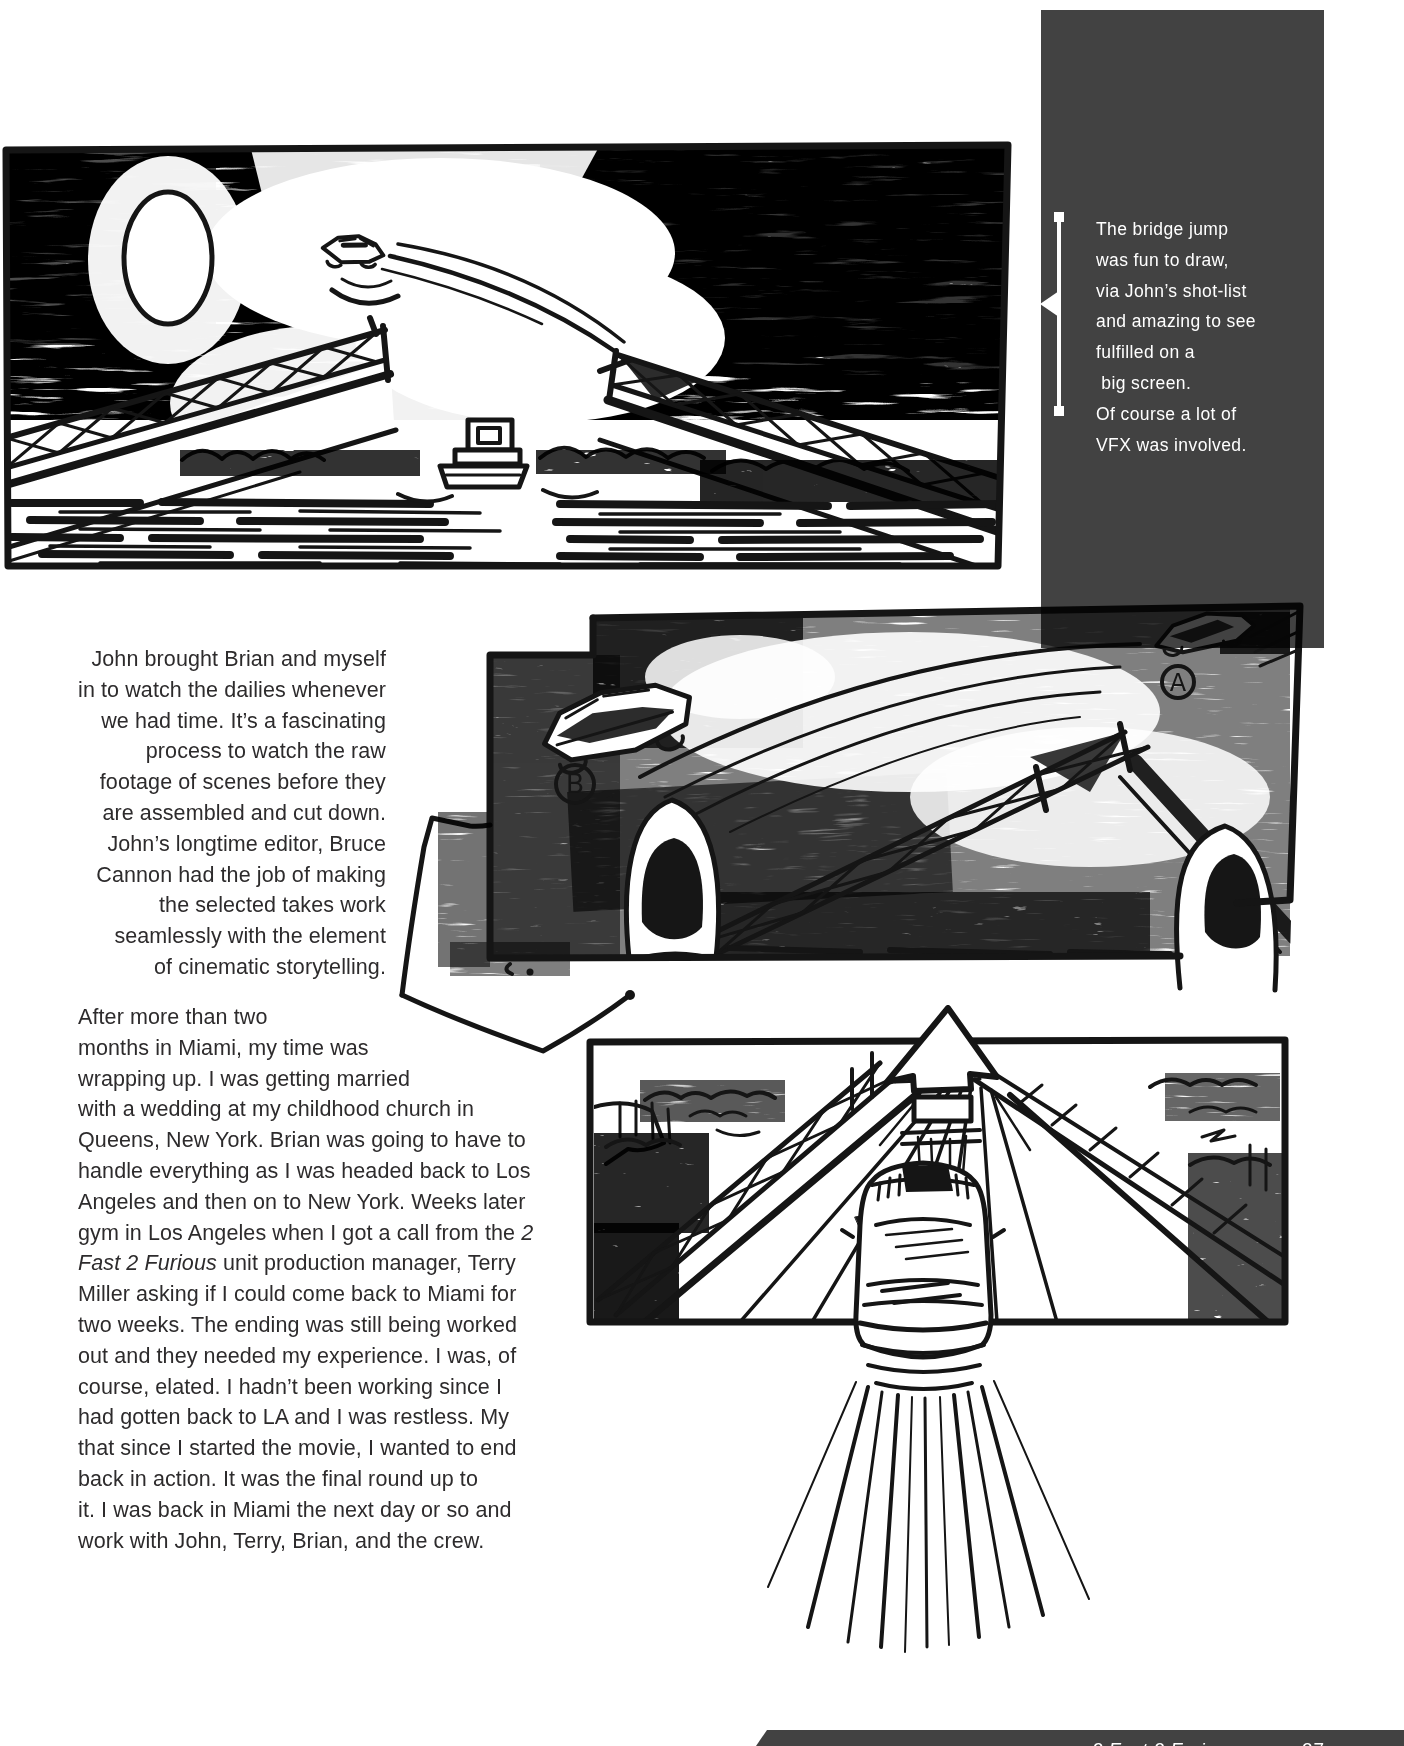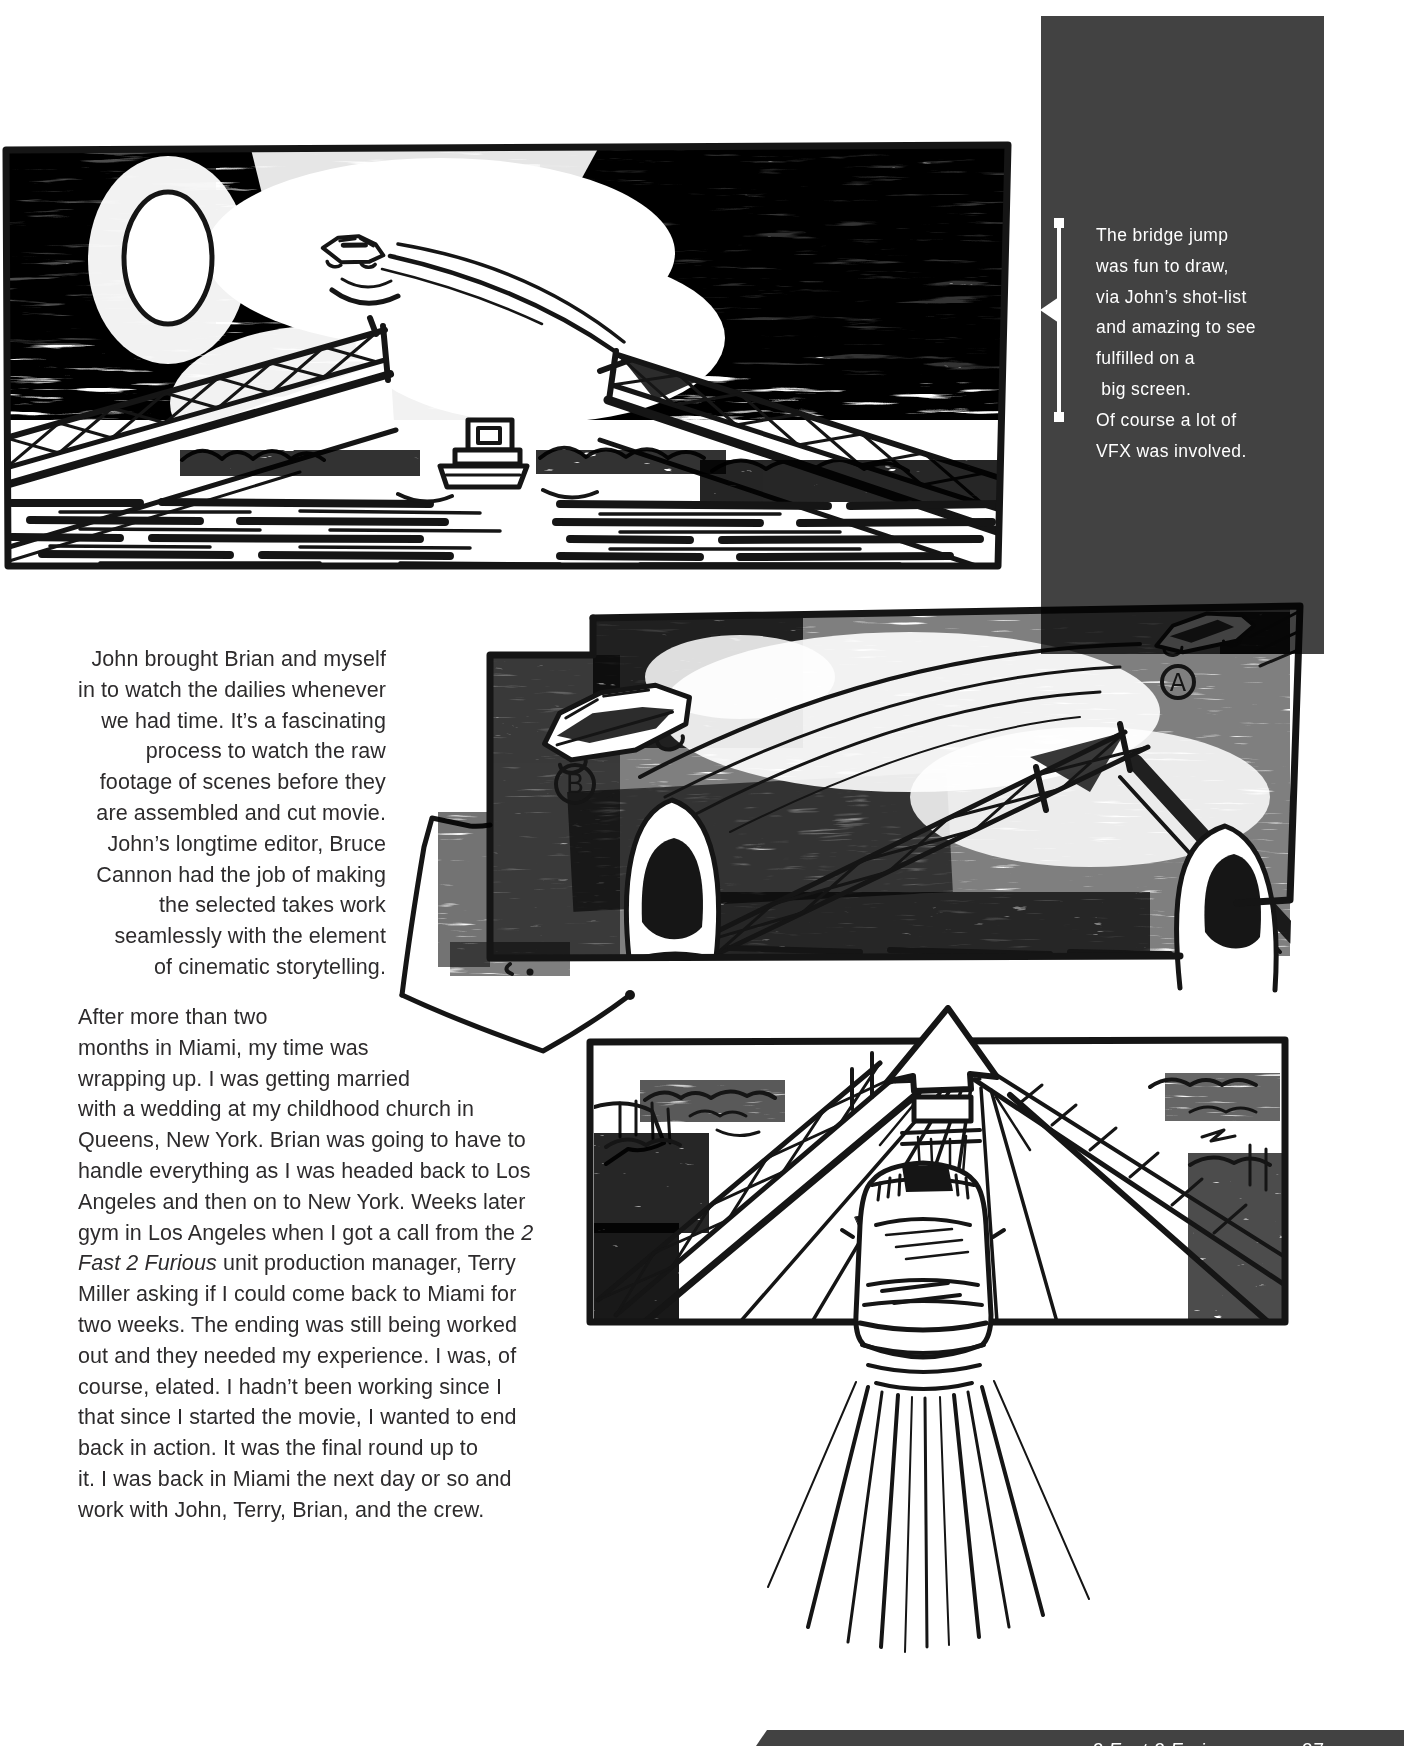--- a/index.html
+++ b/index.html
@@ -1,19 +1,19 @@
 <!DOCTYPE html>
 <html><head>
 <meta charset="utf-8">
 <style>
   html,body{margin:0;padding:0;background:#888;}
   .page{position:relative;width:1404px;height:1746px;background:#ffffff;overflow:hidden;
         font-family:"Liberation Sans",sans-serif;margin:0 auto;}
   
-  .sidebar{position:absolute;left:1041px;top:16px;width:283px;height:638px;background:#424242;}
+  .sidebar{position:absolute;left:1041px;top:10px;width:283px;height:638px;background:#424242;}
   .caption{position:absolute;left:55px;top:204px;color:#ffffff;font-size:17.5px;line-height:30.8px;
            letter-spacing:.4px;}
   .caption .line{white-space:pre;}
   .bracket-line{position:absolute;left:16px;top:206px;width:3.5px;height:196px;background:#fff;}
   .bracket-sq{position:absolute;width:10px;height:10px;background:#fff;left:13px;}
   .bracket-sq.top{top:202px;} .bracket-sq.bot{top:396px;}
   .bracket-tri{position:absolute;left:-1px;top:281px;width:0;height:0;
                border-right:19px solid #fff;border-top:13px solid transparent;border-bottom:13px solid transparent;}
   
   .bodycol{position:absolute;left:78px;color:#2d2b2c;font-size:21.5px;line-height:30.8px;letter-spacing:.1px;}
@@ -153,41 +153,42 @@
 
     <path d="M6,12 L1008,7 L998,428 L8,428 Z" fill="none" stroke="#151515" stroke-width="7"></path>
   </svg>
 
   <div class="bodycol p1">
       <div class="line">John brought Brian and myself</div>
       <div class="line">in to watch the dailies whenever</div>
       <div class="line">we had time. It’s a fascinating</div>
       <div class="line">process to watch the raw</div>
       <div class="line">footage of scenes before they</div>
-      <div class="line">are assembled and cut movie.</div>
+      <div class="line">are assembled and cut down.</div>
       <div class="line">John’s longtime editor, Bruce</div>
       <div class="line">Cannon had the job of making</div>
       <div class="line">the selected takes work</div>
       <div class="line">seamlessly with the element</div>
       <div class="line">of cinematic storytelling.</div>
     </div>
   <div class="bodycol p2">
       <div class="line">After more than two</div>
       <div class="line">months in Miami, my time was</div>
       <div class="line">wrapping up. I was getting married</div>
       <div class="line">with a wedding at my childhood church in</div>
       <div class="line">Queens, New York. Brian was going to have to</div>
       <div class="line">handle everything as I was headed back to Los</div>
       <div class="line">Angeles and then on to New York. Weeks later</div>
       <div class="line">gym in Los Angeles when I got a call from the <em>2</em></div>
       <div class="line"><em>Fast 2 Furious</em> unit production manager, Terry</div>
       <div class="line">Miller asking if I could come back to Miami for</div>
       <div class="line">two weeks. The ending was still being worked</div>
       <div class="line">out and they needed my experience. I was, of</div>
       <div class="line">course, elated. I hadn’t been working since I</div>
+      <div class="line">had gotten back to LA and I was restless. My</div>
       <div class="line">that since I started the movie, I wanted to end</div>
       <div class="line">back in action. It was the final round up to</div>
       <div class="line">it. I was back in Miami the next day or so and</div>
       <div class="line">work with John, Terry, Brian, and the crew.</div>
     </div>
 
   <svg class="sb sb-mid" width="890" height="410" viewBox="0 0 890 410" stroke-linecap="round" stroke-linejoin="round" aria-label="Storyboard sketch: two cars jumping over raised bridge span, watched by two silhouetted heads">
     <defs>
       <clipPath id="clip-mid">
           <polygon points="163,26 870,14 860,364 60,366 60,63 163,63"></polygon>

